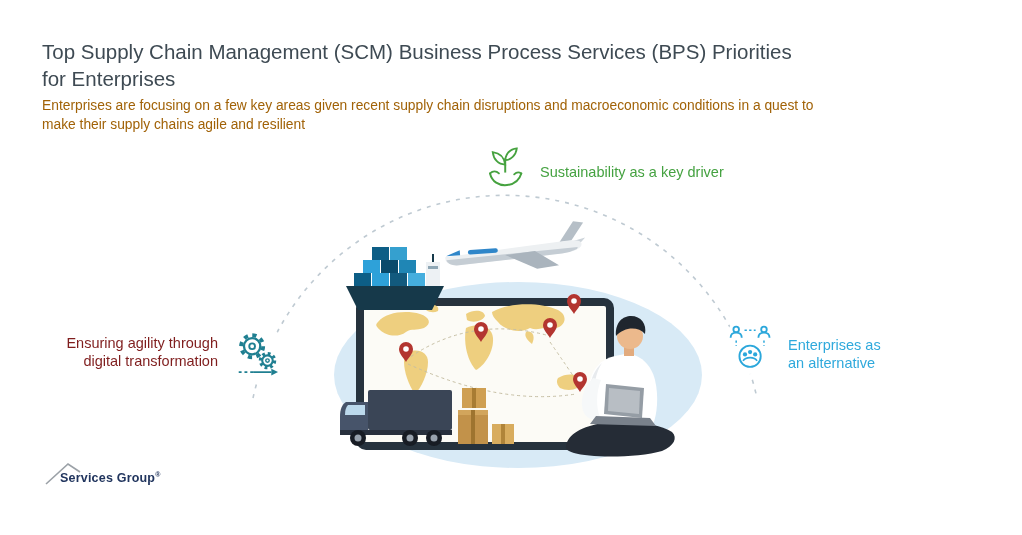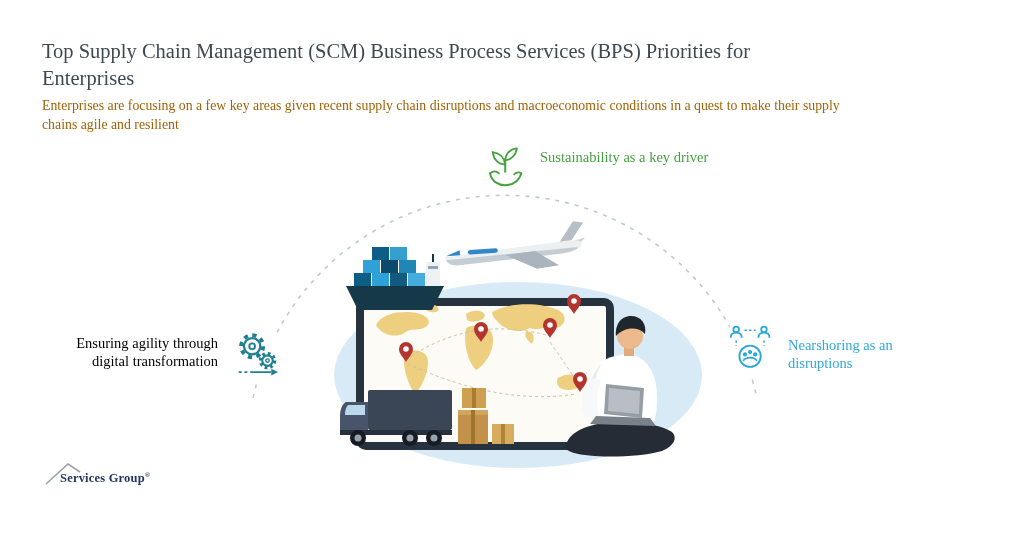--- a/index.html
+++ b/index.html
@@ -1,18 +1,18 @@
 <!DOCTYPE html>
 <html><head>
 <meta charset="utf-8">
 <style>
   html,body { margin:0; padding:0; background:#ffffff; }
   .canvas {
     position:relative; width:1022px; height:535px; background:#ffffff;
-    font-family:Liberation Serif, serif; overflow:hidden;
+    font-family:Liberation Sans, sans-serif; overflow:hidden;
   }
   .page-title {
     position:absolute; left:42px; top:38px; width:750px;
     font-size:20.5px; line-height:1.33; color:#3e4a53; font-weight:400;
   }
   .page-subtitle {
     position:absolute; left:42px; top:96px; width:805px;
     font-size:13.8px; line-height:1.38; color:#a16207;
   }
   .arc-svg { position:absolute; left:0; top:0; z-index:1; pointer-events:none; }
@@ -165,54 +165,54 @@
   <div class="icon-box icon-plant">
     <svg viewBox="0 0 52 52" fill="none" stroke="#46a23f">
       <path d="M26,32 C26,26 26,21 26,16" stroke-width="2.2"></path>
       <path d="M26,23 C18,23 13,17 12,9 C20,10 25,15 26,23 Z" stroke-width="2"></path>
       <path d="M26,18 C32,18 38,13 39,5 C31,6 27,10 26,18 Z" stroke-width="2"></path>
       <path d="M9,33 C11,42 19,47 28,46 C36,45 42,40 44,33" stroke-width="2.2" stroke-linecap="round"></path>
       <path d="M9,33 C12,30 16,30 19,33" stroke-width="2" stroke-linecap="round"></path>
       <path d="M44,33 C41,31 38,32 36,34" stroke-width="2" stroke-linecap="round"></path>
     </svg>
   </div>
-  <div class="priority-label label-sustainability" style="color: rgb(69, 162, 65);">Sustainability as a key driver</div>
+  <div class="priority-label label-sustainability" style="color: rgb(69, 162, 65); margin-top: 15px;">Sustainability as a key driver</div>
 
   <div class="icon-box icon-gears">
     <svg viewBox="0 0 52 52" fill="none" stroke="#1f7f91">
       <circle cx="21" cy="19" r="11.5" stroke-width="4" stroke-dasharray="4.4 4.6"></circle>
       <circle cx="21" cy="19" r="8.5" stroke-width="2.4"></circle>
       <circle cx="21" cy="19" r="3" stroke-width="2"></circle>
       <circle cx="37" cy="34" r="7.5" stroke-width="3.2" stroke-dasharray="2.9 3"></circle>
       <circle cx="37" cy="34" r="5.5" stroke-width="2.2"></circle>
       <circle cx="37" cy="34" r="1.8" stroke-width="1.5"></circle>
       <path d="M7,46 H22" stroke-width="1.8" stroke-dasharray="3 3"></path>
       <path d="M22,46 H41" stroke-width="1.8"></path>
       <path d="M41,42.5 L48,46 L41,49.5 Z" fill="#1f7f91" stroke="none"></path>
     </svg>
   </div>
-  <div class="priority-label label-agility" style="color: #000000;">Ensuring agility through digital transformation</div>
+  <div class="priority-label label-agility" style="color: #7f1d1d;">Ensuring agility through digital transformation</div>
 
   <div class="icon-box icon-people">
     <svg viewBox="0 0 52 52" fill="none" stroke="#2ba7db">
       <circle cx="11" cy="8" r="3" stroke-width="2"></circle>
       <path d="M5,17 C5,13 8,11.5 11,11.5 C14,11.5 17,13 17,17" stroke-width="2"></path>
       <circle cx="41" cy="8" r="3" stroke-width="2"></circle>
       <path d="M35,17 C35,13 38,11.5 41,11.5 C44,11.5 47,13 47,17" stroke-width="2"></path>
       <path d="M20,9 H32" stroke-width="1.6" stroke-dasharray="2.5 2.5"></path>
       <path d="M11,20 V26" stroke-width="1.6" stroke-dasharray="2.5 2.5"></path>
       <path d="M41,20 V26" stroke-width="1.6" stroke-dasharray="2.5 2.5"></path>
       <circle cx="26" cy="37" r="11.5" stroke-width="2"></circle>
       <circle cx="20.5" cy="35" r="2.3" fill="#2ba7db" stroke="none"></circle>
       <circle cx="26" cy="32.5" r="2.3" fill="#2ba7db" stroke="none"></circle>
       <circle cx="31.5" cy="35" r="2.3" fill="#2ba7db" stroke="none"></circle>
       <path d="M18.5,42 C20,39.5 23,38.5 26,38.5 C29,38.5 32,39.5 33.5,42" stroke-width="1.8"></path>
     </svg>
   </div>
-  <div class="priority-label label-nearshoring" style="color: rgb(47, 169, 220);">Nearshoring as an disruptions</div>
+  <div class="priority-label label-nearshoring" style="color: rgb(47, 169, 220);">Enterprises as an alternative</div>
 
   <div class="footer-logo">
     <svg class="peak" width="46" height="28" aria-hidden="true">
       <polyline points="2,26 24,6 36,14" fill="none" stroke="#9ba1a7" stroke-width="1.6"></polyline>
     </svg>
     <span class="logo-text"><span>Services Group</span><sup>®</sup></span>
   </div>
 
 </div>
 

